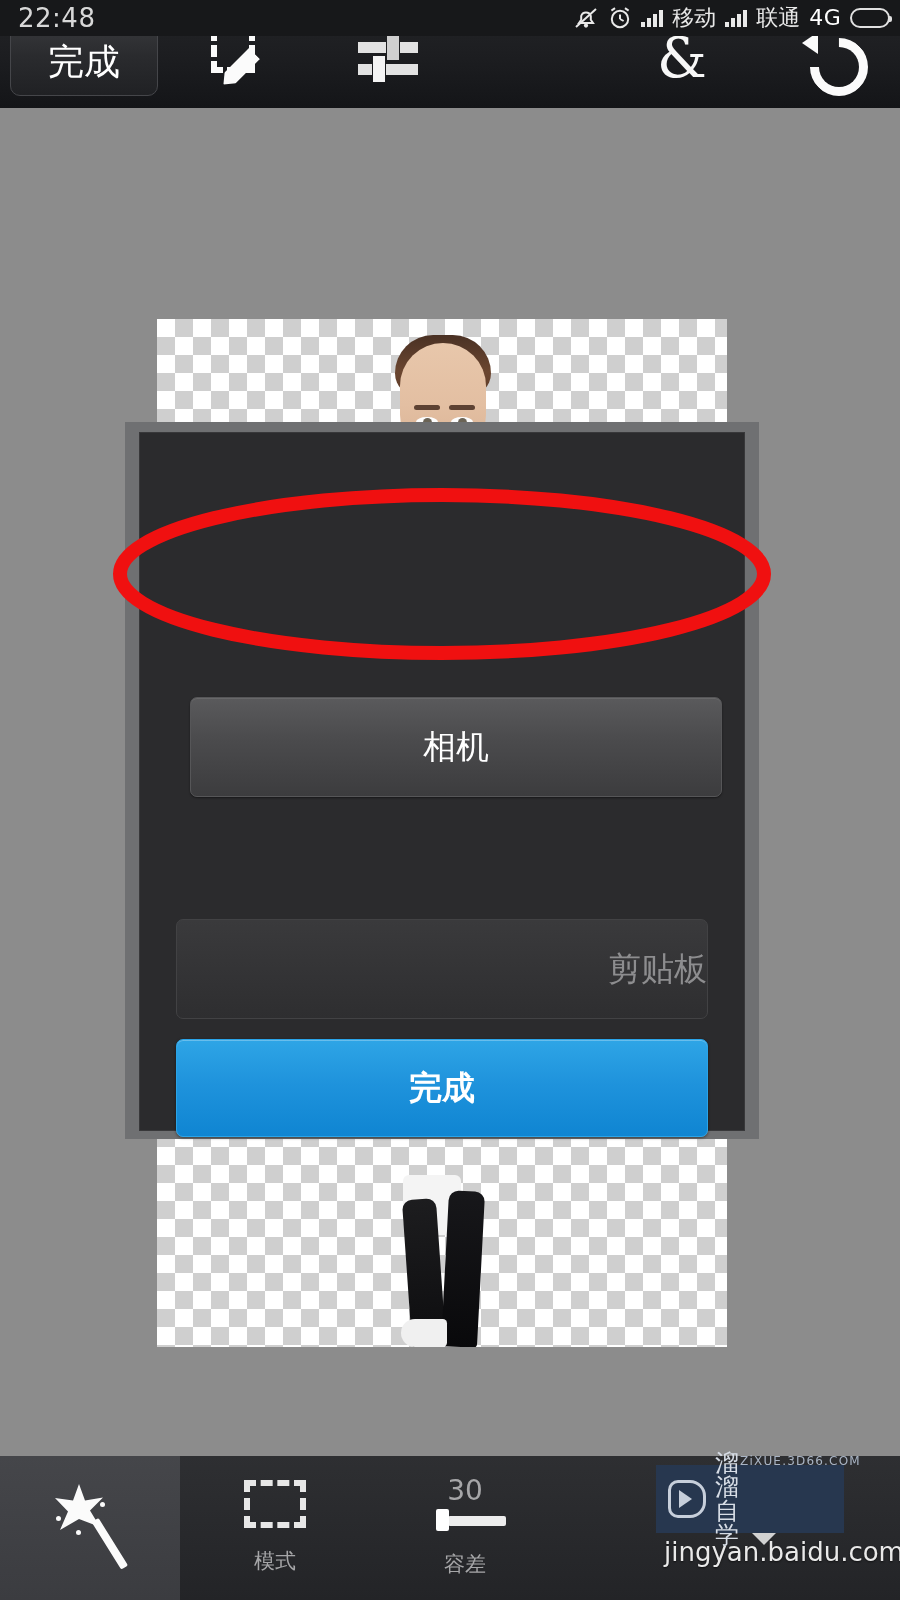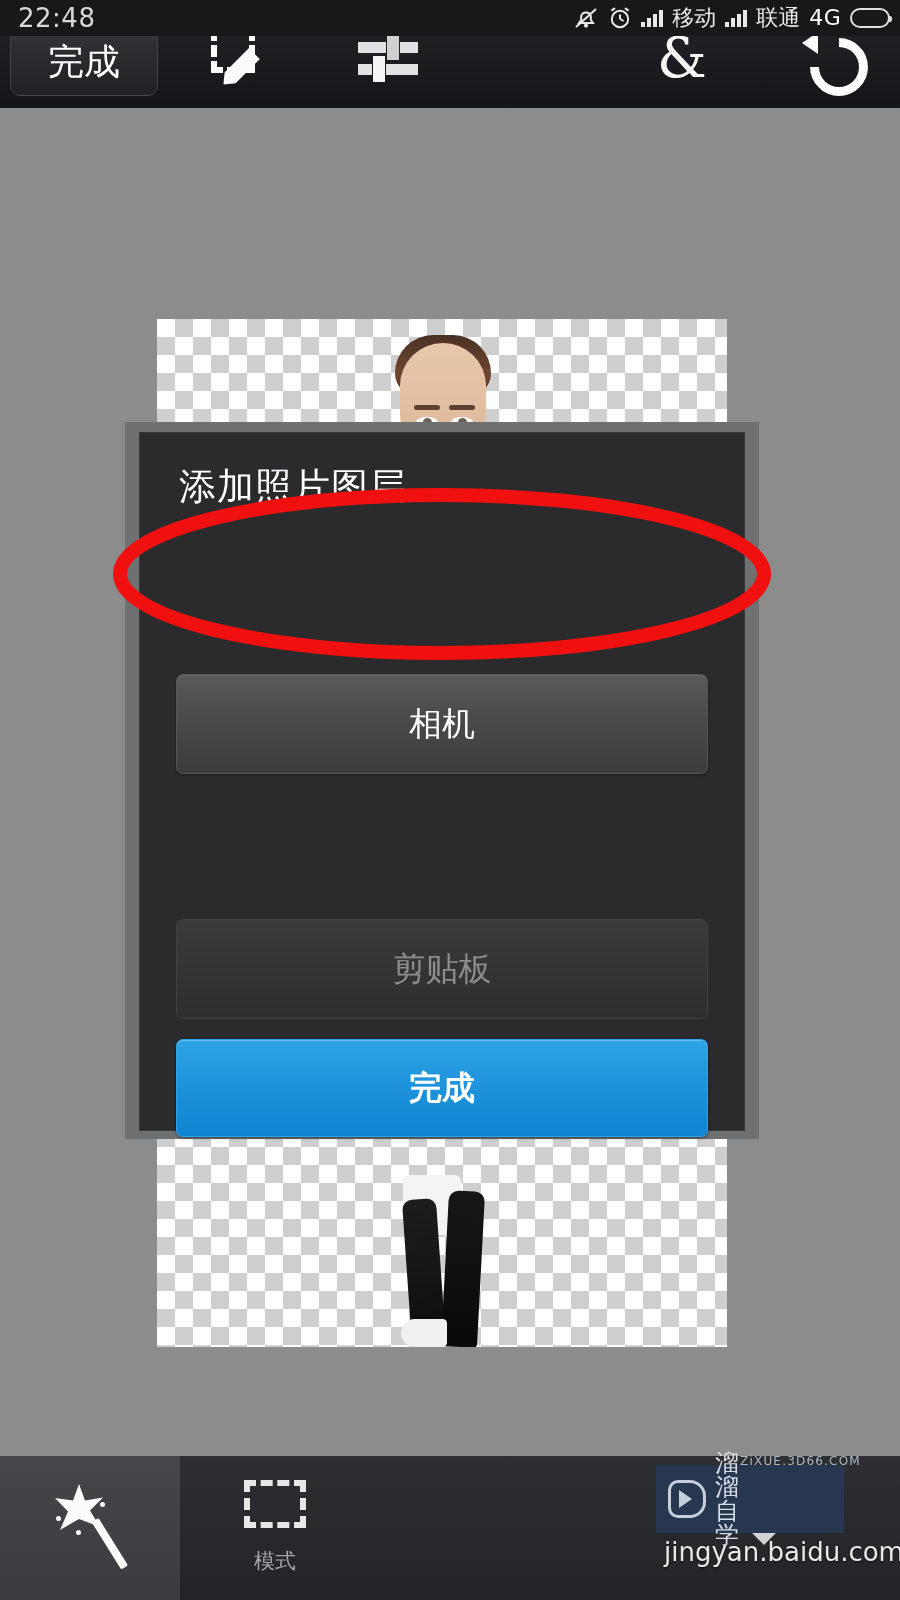--- a/index.html
+++ b/index.html
@@ -289,31 +289,32 @@
   .dlg-btn .lbl { font-size: 33px; line-height: 38px; }
   .btn-normal {
     background: linear-gradient(180deg, #5a5a5c 0%, #4b4b4d 42%, #3c3c3e 100%);
     border: 1px solid #565658;
     box-shadow: inset 0 1px 0 rgba(255,255,255,0.09), 0 1px 2px rgba(0,0,0,0.45);
   }
   .btn-normal .lbl { color: #ffffff; }
   .btn-disabled {
     background: linear-gradient(180deg, #3a3a3c 0%, #343436 50%, #2e2e30 100%);
     border: 1px solid #424244;
+    justify-content: flex-end;
   }
   .btn-disabled .lbl { color: #8d8d8f; }
   .btn-primary {
     background: linear-gradient(180deg, #2ea5e6 0%, #1f93dc 45%, #0f85d2 100%);
     border: 1px solid #2aa4e8;
     box-shadow: inset 0 1px 0 rgba(255,255,255,0.28), 0 1px 3px rgba(0,0,0,0.45);
   }
   .btn-primary .lbl { color: #ffffff; font-weight: bold; }
 
   #btn-photo-library { top: 127px; }
-  #btn-camera        { top: 242px; }
+  #btn-camera        { top: 265px; margin-left: 14px; }
   #btn-creative-cloud{ top: 367px; }
   #btn-clipboard     { top: 487px; }
   #btn-done-dialog   { top: 607px; height: 98px; }
 
   
   #annotation-ellipse {
     position: absolute;
     left: 110px; top: 487px;
     width: 665px; height: 175px;
     z-index: 25;
@@ -578,21 +579,20 @@
           <i></i>
         </span>
       <span class="carrier">联通</span>
       <span class="netlabel">4G</span>
       <span class="batt"><span class="fill"></span></span>
     </div>
   </div>
 
   <div id="dialog-outer">
     <div id="dialog-inner">
-      <div id="dialog-title">添加照片图层</div>
 
 
       <div id="btn-camera" class="dlg-btn btn-normal">
         <span class="lbl">相机</span>
       </div>
 
 
       <div id="btn-clipboard" class="dlg-btn btn-disabled">
         <span class="lbl">剪贴板</span>
       </div>
@@ -618,20 +618,28 @@
         <div class="wandstick"></div>
       </div>
     </div>
 
     <div id="tool-group">
       <div class="tool-cell">
         <div class="ic-marquee"></div>
         <span class="cap">模式</span>
       </div>
 
+      <div class="tool-cell">
+        <span class="val">30</span>
+        <div class="ic-tolslider">
+          <div class="bar"></div>
+            <div class="knob"></div>
+        </div>
+        <span class="cap">容差</span>
+      </div>
 
     </div>
   </div>
 
   <div id="wm-arrow"></div>
   <div id="wm-badge">
     <div class="wm-logo">
       <div class="outline"></div>
       <div class="tri"></div>
     </div>

